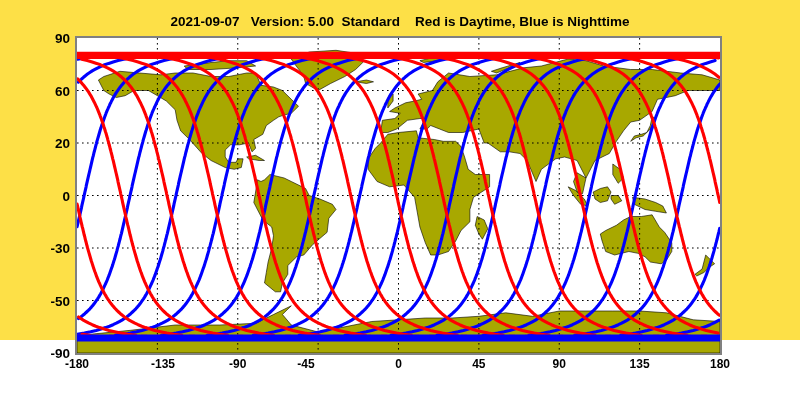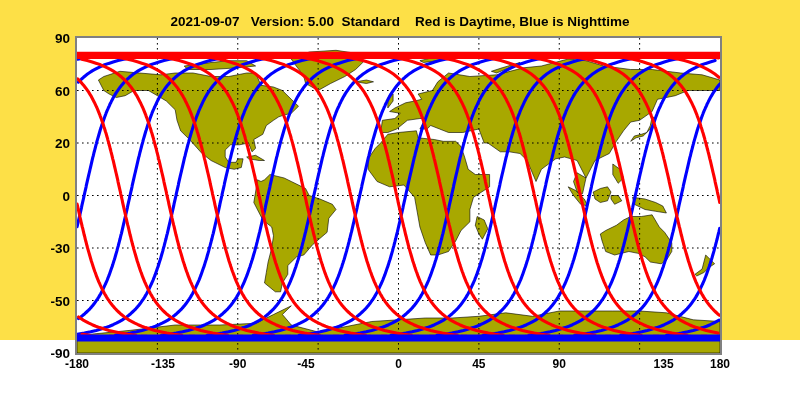--- a/index.html
+++ b/index.html
@@ -132,17 +132,17 @@
       <div class="ytick" style="top: 2px;">90</div>
     </div>
   <div id="xticks">
       <div class="xtick" style="left: 2px;">-180</div>
       <div class="xtick" style="left: 88px;">-135</div>
       <div class="xtick" style="left: 162.75px;">-90</div>
       <div class="xtick" style="left: 231px;">-45</div>
       <div class="xtick" style="left: 323.5px;">0</div>
       <div class="xtick" style="left: 403.875px; text-align: right;">45</div>
       <div class="xtick" style="left: 484.25px;">90</div>
-      <div class="xtick" style="left: 564.625px; margin-left: 24px;">135</div>
+      <div class="xtick" style="left: 564.625px;">135</div>
       <div class="xtick" style="left: 645px;">180</div>
     </div>
 
 </div>
 
 </body></html>

